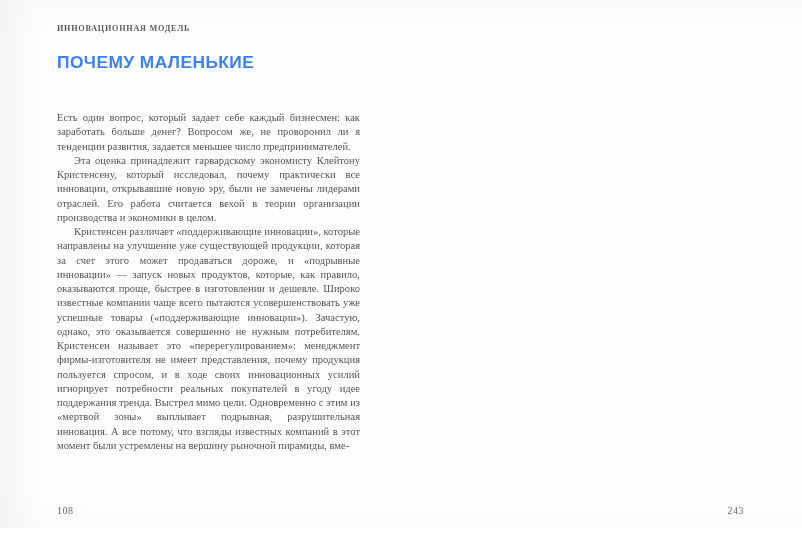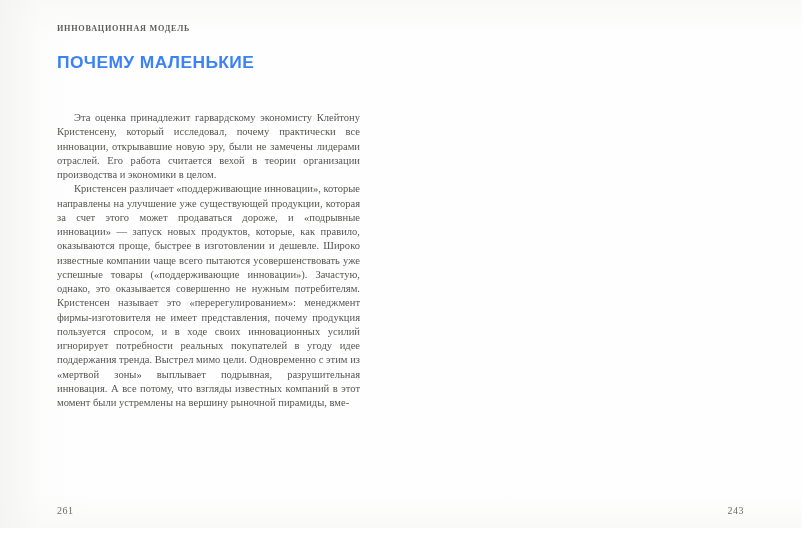--- a/index.html
+++ b/index.html
@@ -95,25 +95,26 @@
 
   <div class="page-col" id="left-page">
 
     <div class="running-head">ИННОВАЦИОННАЯ МОДЕЛЬ</div>
 
     <div class="chapter-title">
       <div>ПОЧЕМУ МАЛЕНЬКИЕ</div>
     </div>
 
     <div class="body-col" id="left-body">
+      <p class="noindent">Есть один вопрос, который задает себе каждый бизнесмен: как заработать больше денег? Вопросом же, не проворонил ли я тенденции развития, задается меньшее число предпринимателей.</p>
       <p>Эта оценка принадлежит гарвардскому экономисту Клейтону Кристенсену, который исследовал, почему практически все инновации, открывавшие новую эру, были не замечены лидерами отраслей. Его работа считается вехой в теории организации производства и экономики в целом.</p>
       <p>Кристенсен различает «поддерживающие инновации», которые направлены на улучшение уже существующей продукции, которая за счет этого может продаваться дороже, и «подрывные инновации» — запуск новых продуктов, которые, как правило, оказываются проще, быстрее в изготовлении и дешевле. Широко известные компании чаще всего пытаются усовершенствовать уже успешные товары («поддерживающие инновации»). Зачастую, однако, это оказывается совершенно не нужным потребителям. Кристенсен называет это «перерегулированием»: менеджмент фирмы-изготовителя не имеет представления, почему продукция пользуется спросом, и в ходе своих инновационных усилий игнорирует потребности реальных покупателей в угоду идее поддержания тренда. Выстрел мимо цели. Одновременно с этим из «мертвой зоны» выплывает подрывная, разрушительная инновация. А все потому, что взгляды известных компаний в этот момент были устремлены на вершину рыночной пирамиды, вме-</p>
     </div>
 
-    <div class="folio" id="folio-left">261</div>
+    <div class="folio" id="folio-left">108</div>
   </div>
 
   <div class="page-col" id="right-page">
 
     <div class="folio" id="folio-right">243</div>
   </div>
 
 </div>
 
 </body></html>

